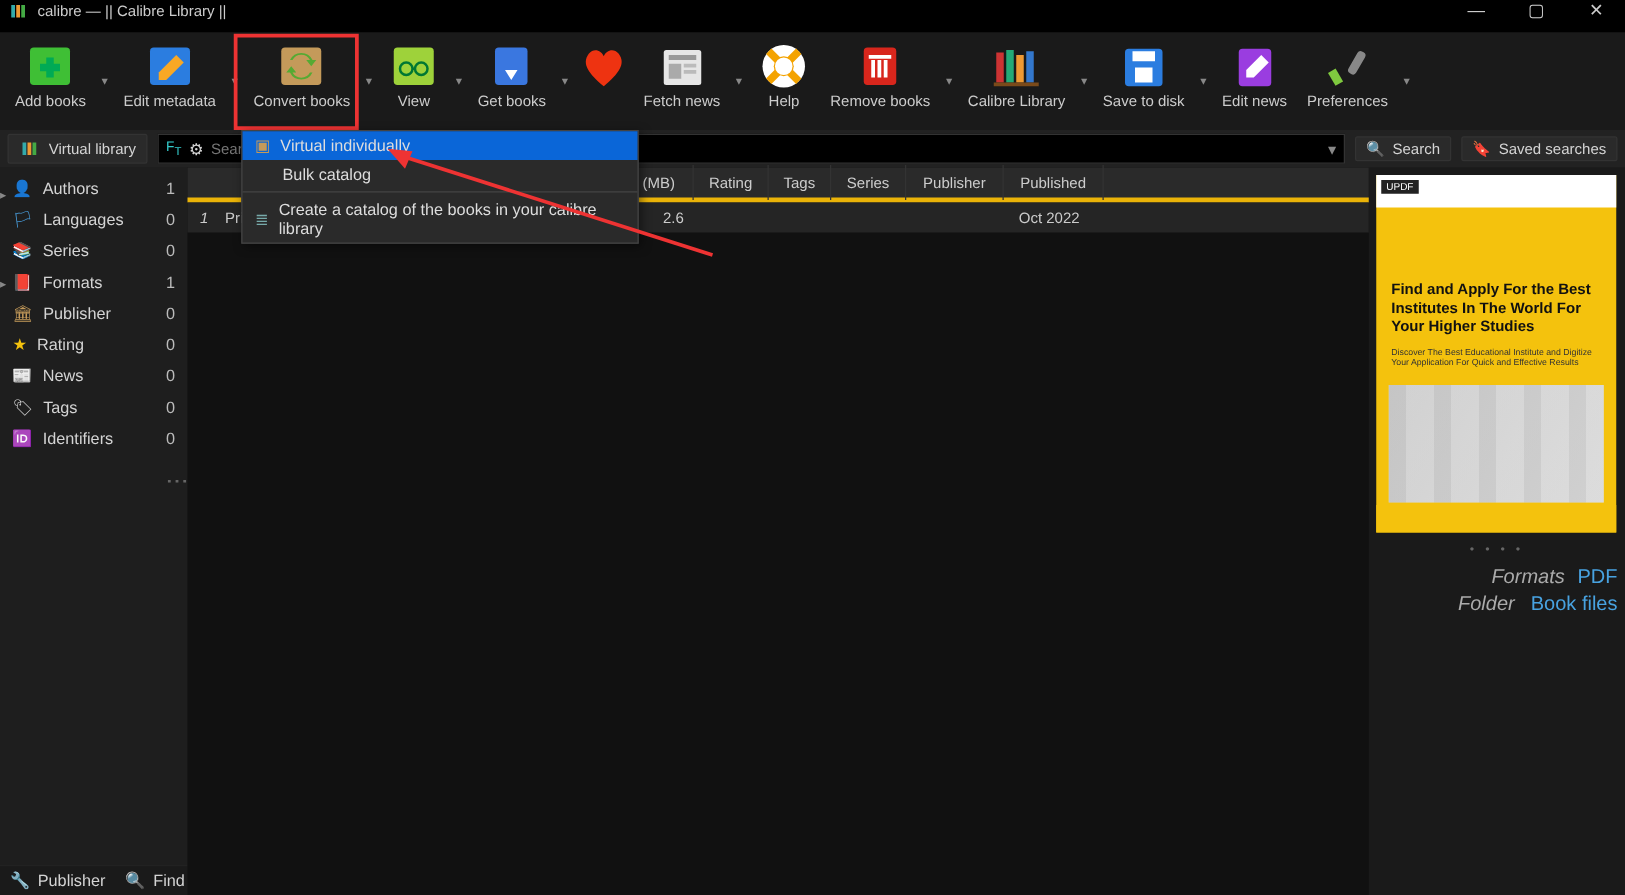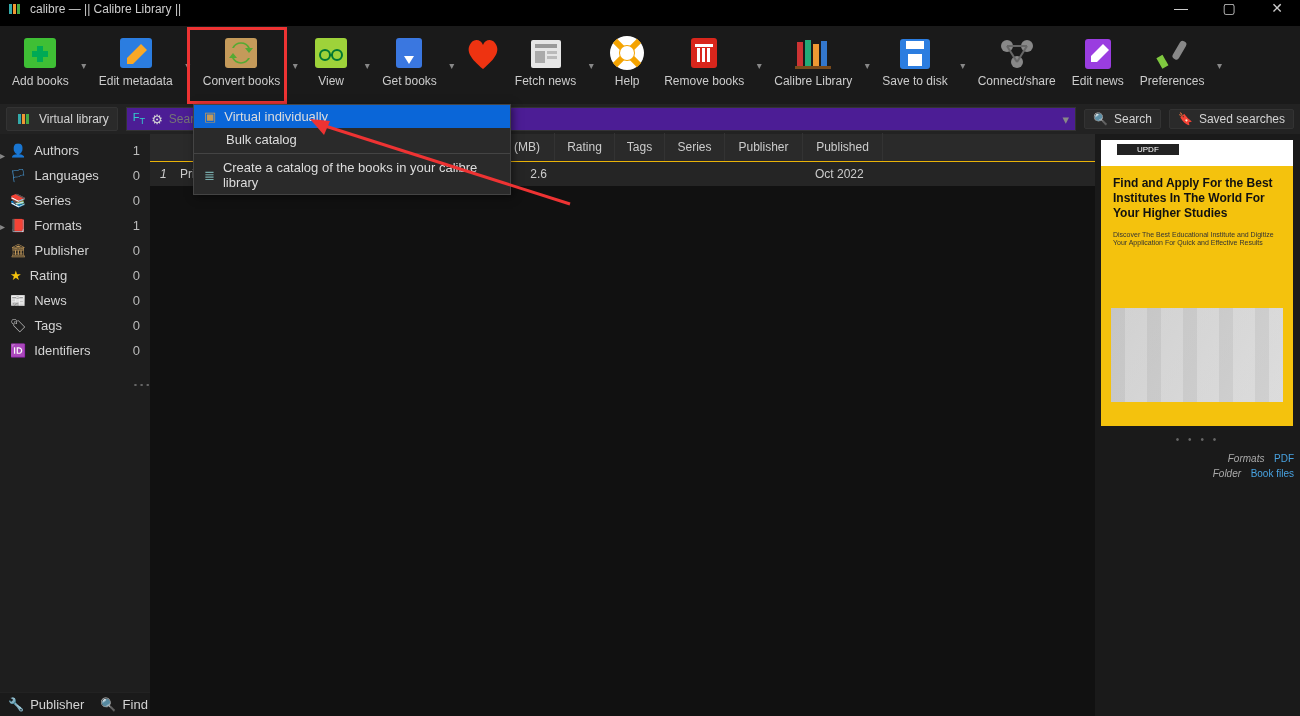--- a/index.html
+++ b/index.html
@@ -56,21 +56,21 @@
   align-items: center;
   background: #222;
   padding: 0 6px;
   gap: 8px;
 }
 .virtual-library {
   background: #2a2a2a; padding: 2px 8px; display:flex; align-items:center; gap:6px;
   border: 1px solid #333; font-size:12px; border-radius: 2px;
 }
 .search-area {
-  flex: 1; background: #4c1d95; border: 1px solid #333; height: 24px;
+  flex: 1; background: #000000; border: 1px solid #333; height: 24px;
   display:flex; align-items:center; padding: 0 6px; gap: 6px;
 }
 .search-area input {
   flex:1; background: transparent; border:none; color:#aaa; outline:none; font-size:12px;
 }
 .search-btn {
   background: #2a2a2a; padding: 2px 8px; display:flex; align-items:center; gap:6px;
   border: 1px solid #333; font-size:12px; border-radius: 2px;
 }
 
@@ -93,48 +93,48 @@
 .sb-expand { position:absolute; left:0; top:12px; color:#888; font-size:10px; }
 .more-dots { text-align:center; color:#666; font-size:18px; letter-spacing:2px; transform:rotate(90deg); width:20px; margin:12px auto 0 132px; }
 
 .main {
   flex: 1;
   background: #111;
   display:flex; flex-direction:column;
   position:relative;
 }
 .table-header {
-  height: 28px; background: #2a2a2a; display:flex; align-items:flex-end;
-  border-bottom:1px solid #eab308;
+  height: 28px; background: #2a2a2a; display:flex; align-items:center;
+  border-bottom:4px solid #eab308;
 }
 .th { padding: 0 10px; font-size:12px; color:#ccc; border-right:1px solid #333; height:28px; display:flex; align-items:center; justify-content:center; }
 .table-row {
   display:flex; align-items:center; height: 24px; background:#252525; color:#ccc;
 }
 .td { padding: 0 10px; font-size:12px; }
 
 .book-panel {
   width: 205px;
   background: #1a1a1a;
   padding: 6px 6px 0 6px;
   display:flex; flex-direction:column;
 }
 .cover {
   width: 192px; height: 286px; background: #f4c20d;
   position:relative; font-family: Arial;
 }
 .cover-top { background:#fff; height:26px; }
-.cover-badge { position:absolute; top:4px; left:16px; font-size:8px; background:#222; color:#fff; padding:1px 20px; }
-.cover-text { padding: 10px 12px; font-weight:bold; font-size:12px; color:#111; line-height:1.25; }
+.cover-badge { position:absolute; top:4px; left:4px; font-size:8px; background:#222; color:#fff; padding:1px 4px; }
+.cover-text { padding: 10px 12px; font-weight:bold; font-size:12px; color:#111; line-height:1.25;margin-top:48px; }
 .cover-sub { padding: 0 12px; font-size:7px; color:#333; line-height:1.2; }
 .cover-img { position:absolute; bottom:24px; left:10px; right:10px; height:94px; background:linear-gradient(120deg,#ddd,#eee); }
 .cover-img::after { content:""; position:absolute; inset:0; background: repeating-linear-gradient(90deg,#999, #999 14px, #bbb 14px, #bbb 36px); opacity:.35; }
 .cover-bottom { position:absolute; bottom:0; left:0; right:0; height:22px; background:#f4c20d; }
 .dots-sep { text-align:center; color:#666; letter-spacing:3px; margin:8px 0 6px; font-size:10px; }
-.meta-line { font-size:10px; color:#aaa; font-style:italic; padding:2px 0; text-align:right; }
+.meta-line { font-size:16px; color:#aaa; font-style:italic; padding:2px 0; text-align:right; }
 .meta-line a { color:#48a2e0; font-style:normal; margin-left:4px; }
 .meta-line .key { display:inline-block; width:56px; text-align:right; }
 
 .footer1 {
   height: 24px; background:#1a1a1a; display:flex; align-items:center; padding:0 8px; gap:16px;
   border-top:1px solid #222;
 }
 
 .dropdown-menu {
   position:absolute; left:193px; top:104px; width:318px; background:#2a2a2a;
@@ -300,33 +300,20 @@
         <svg width="42" height="38">
           <rect x="6" y="5" width="30" height="30" rx="3" fill="#2b7de0"></rect>
           <rect x="12" y="7" width="18" height="8" fill="#fff"></rect>
           <rect x="14" y="20" width="14" height="12" fill="#fff"></rect>
         </svg>
       </div>
     <span>Save to disk</span>
   </div>
   <div class="dropdown-arrow">▾</div>
 
-  <div class="tool">
-    <div class="icon-slot">
-        <svg width="44" height="38">
-          <circle cx="12" cy="12" r="6" fill="#888"></circle>
-          <circle cx="32" cy="12" r="6" fill="#888"></circle>
-          <circle cx="22" cy="28" r="6" fill="#888"></circle>
-          <line x1="12" y1="12" x2="32" y2="12" stroke="#666" stroke-width="2"></line>
-          <line x1="12" y1="12" x2="22" y2="28" stroke="#666" stroke-width="2"></line>
-          <line x1="32" y1="12" x2="22" y2="28" stroke="#666" stroke-width="2"></line>
-        </svg>
-      </div>
-    <span>Connect/share</span>
-  </div>
 
   <div class="tool">
     <div class="icon-slot">
         <svg width="42" height="38">
           <rect x="8" y="5" width="26" height="30" rx="3" fill="#9a3de0"></rect>
           <polygon points="26,10 32,16 20,28 14,28 14,22" fill="#fff"></polygon>
         </svg>
       </div>
     <span>Edit news</span>
   </div>

